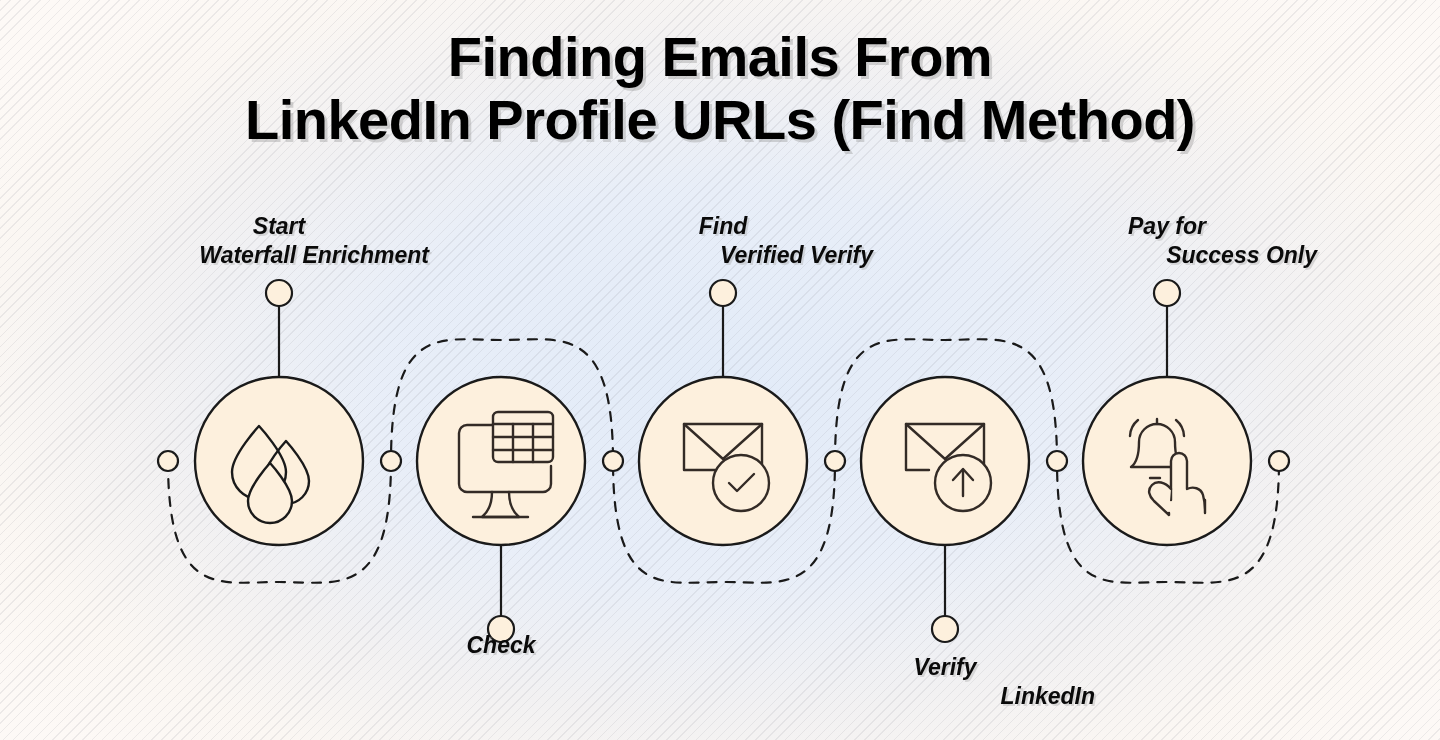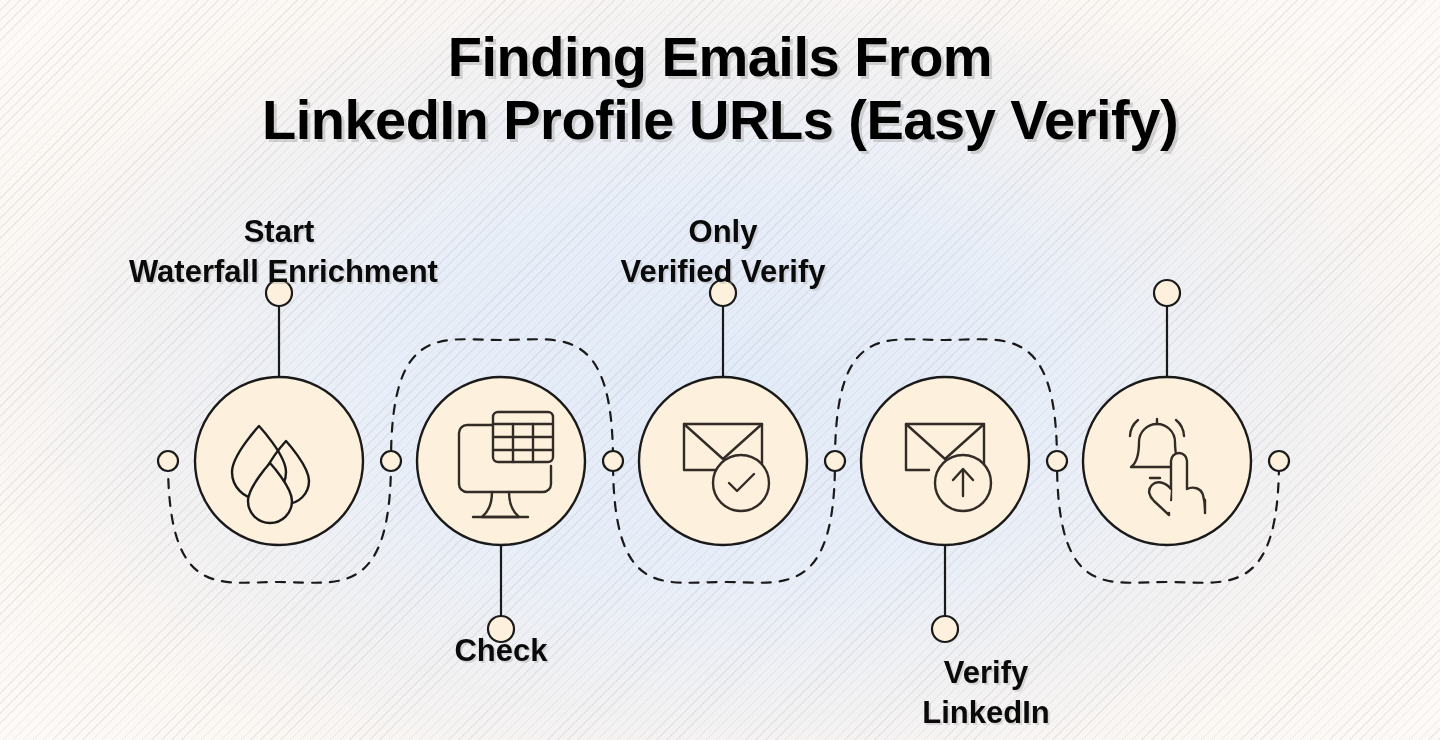--- a/index.html
+++ b/index.html
@@ -60,38 +60,39 @@
     top: 0;
     width: 1440px;
     height: 740px;
   }
 
   .node-label {
     position: absolute;
     width: 300px;
     text-align: center;
     font-weight: 700;
-    font-size: 31px;
+    font-size: 23px;
     line-height: 1.28;
     color: #0a0a0a;
     text-shadow: 2px 2px 0 rgba(160,160,160,0.34);
     white-space: nowrap;
-  }
-  .node-label .l2 { display: block; }
+    font-style: italic;
+  }
+  .node-label .l2 { display: block; text-align: right; }
 </style>
 </head>
 <body>
 
 <div id="stage">
 
   <div id="texture"></div>
 
   <div id="titleWrap">
     <div class="title-line">Finding Emails From</div>
-    <div class="title-line">LinkedIn Profile URLs (Easy Verify)</div>
+    <div class="title-line">LinkedIn Profile URLs (Find Method)</div>
   </div>
 
   <svg id="diagram" viewBox="0 0 1440 740" xmlns="http://www.w3.org/2000/svg">
 
     <path d="M 168,461
              C 168,600 220,582 279,582
              C 338,582 391,600 391,461
              C 391,322 442,340 501,340
              C 560,340 613,322 613,461
              C 613,600 664,582 723,582
@@ -192,23 +193,27 @@
   <div class="node-label" style="left:129px; top:212px;">
     <span>Start</span>
     <span class="l2">Waterfall Enrichment</span>
   </div>
 
   <div class="node-label" style="left:351px; top:631px;">
     <span>Check</span>
   </div>
 
   <div class="node-label" style="left:573px; top:212px;">
-    <span>Only</span>
+    <span>Find</span>
     <span class="l2">Verified Verify</span>
   </div>
 
-  <div class="node-label" style="left:836px; top:653px;">
+  <div class="node-label" style="left:795px; top:653px;">
     <span>Verify</span>
     <span class="l2">LinkedIn</span>
   </div>
 
+  <div class="node-label" style="left:1017px; top:212px;">
+    <span>Pay for</span>
+    <span class="l2">Success Only</span>
+  </div>
 
 </div>
 
 </body></html>

